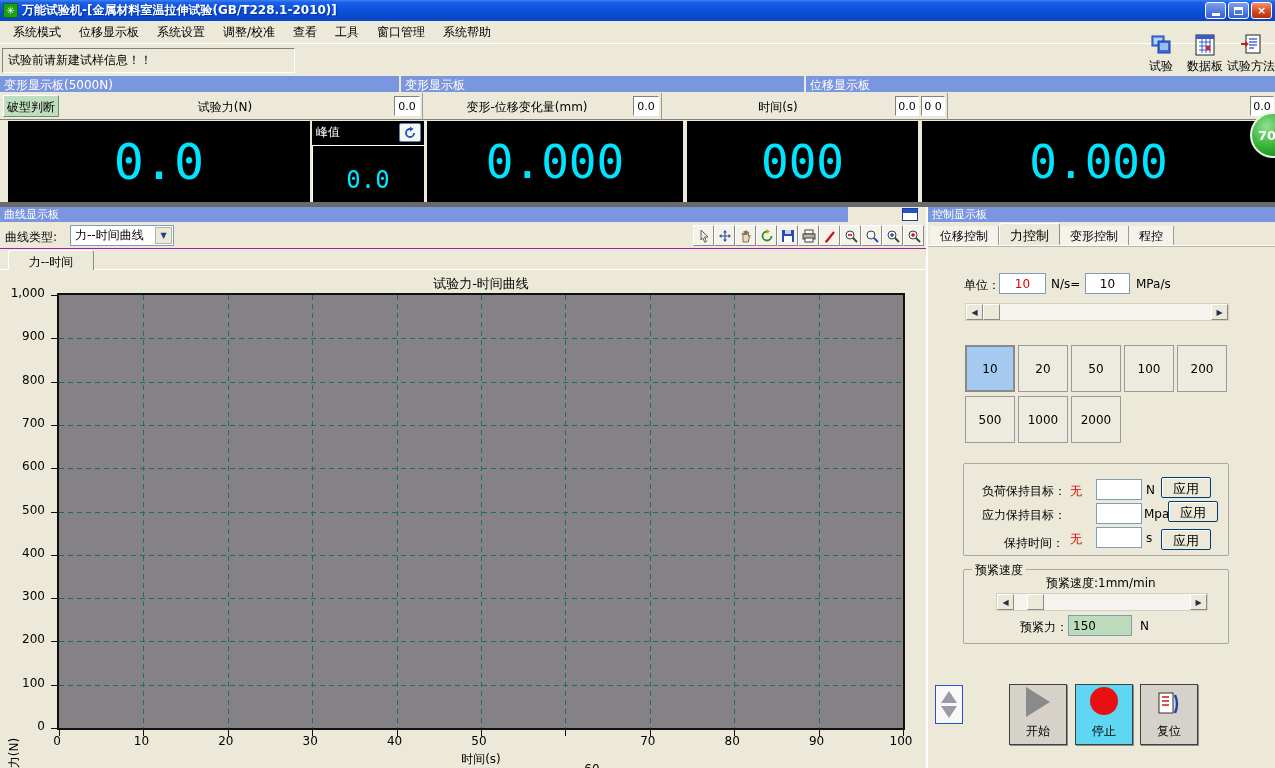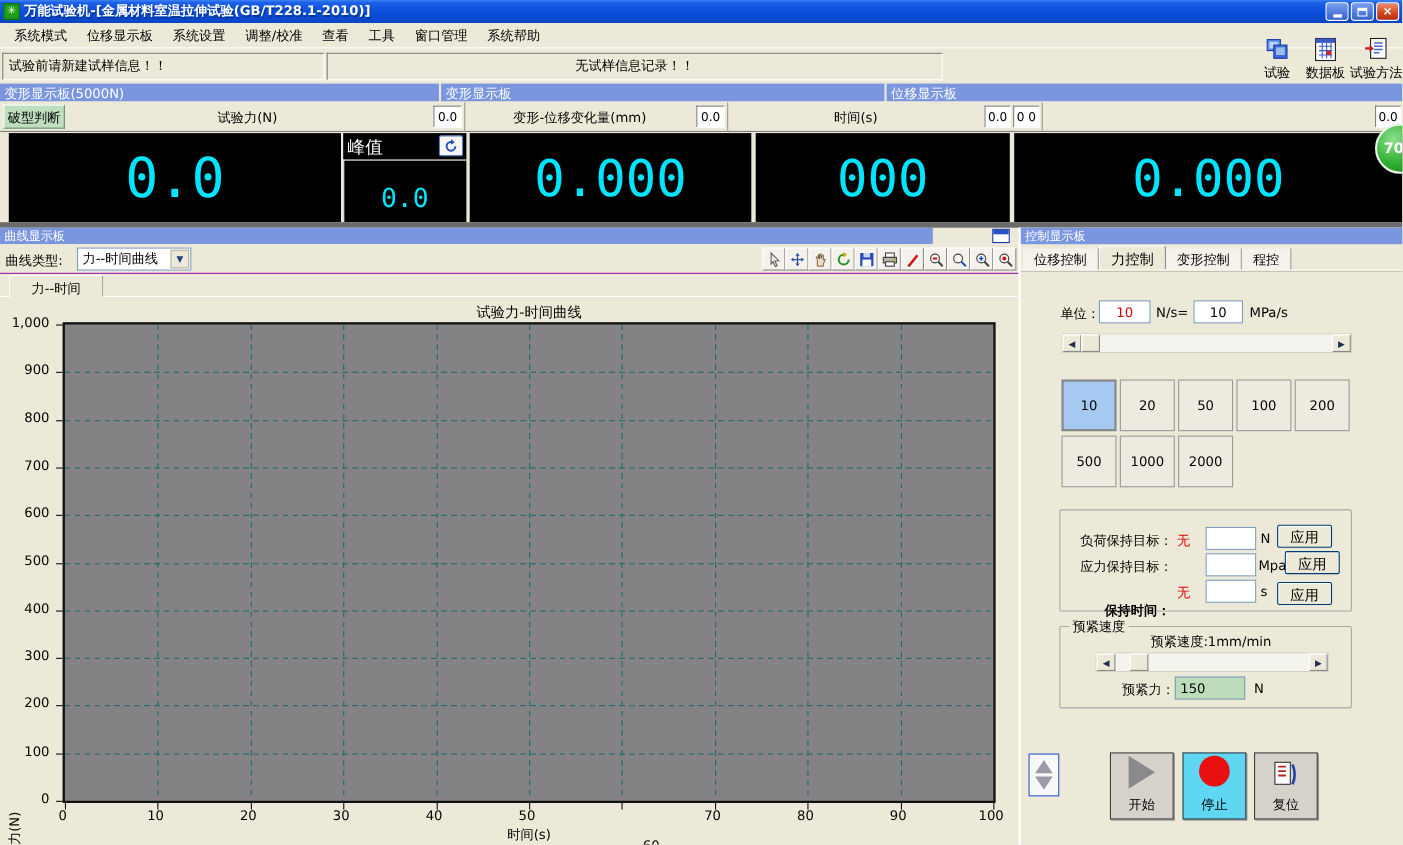--- a/index.html
+++ b/index.html
@@ -51,21 +51,21 @@
     border-color:#808080 #fff #fff #808080; font-size:11px; display:flex; align-items:center; justify-content:center; }
   #break-btn { position:absolute; left:3px; top:2px; width:56px; height:22px; background:#BFDEBF;
     border:1px solid; border-color:#fff #6F8F6F #6F8F6F #fff; text-align:center; padding-top:3px; }
   .vsep { position:absolute; top:0; width:1px; height:27px; background:#9A9A9A; }
 
   
   .display { position:absolute; top:121px; height:81px; background:#000; color:#00E5FF;
     font-family:"DejaVu Sans Mono", monospace; display:flex; align-items:center; justify-content:center; }
   #disp-force { left:8px; width:302px; font-size:50px; }
   #peak-panel { position:absolute; left:312px; top:121px; width:112px; height:81px; background:#000; }
-  #peak-label { position:absolute; left:4px; top:3px; color:#fff; font-size:16px; font-family:"DejaVu Sans",sans-serif; }
+  #peak-label { position:absolute; left:4px; top:3px; color:#fff; font-size:12px; font-family:"DejaVu Sans",sans-serif; }
   #peak-refresh { position:absolute; right:3px; top:2px; width:22px; height:19px; background:#F6F6F2;
     border:1px solid #5A7EBF; border-radius:2px; display:flex; align-items:center; justify-content:center; }
   #peak-value { position:absolute; left:0; right:0; bottom:8px; text-align:center; color:#00E5FF;
     font-family:"DejaVu Sans Mono",monospace; font-size:24px; }
   #peak-sub { position:absolute; left:0; top:24px; right:0; bottom:0; border-left:1px solid #fff; border-top:1px solid #fff; }
   #disp-deform { left:427px; width:256px; font-size:46px; }
   #disp-time { left:687px; width:231px; font-size:46px; }
   #disp-disp { left:922px; width:353px; font-size:46px; }
   #limit-badge { position:absolute; left:1250px; top:112px; width:46px; height:46px; border-radius:50%;
     background:radial-gradient(circle at 35% 30%,#8FE08F,#2FAF2F 55%,#0E7F0E); border:2px solid #E8F8E8;
@@ -181,21 +181,20 @@
     <span class="menu-item">位移显示板</span>
     <span class="menu-item">系统设置</span>
     <span class="menu-item">调整/校准</span>
     <span class="menu-item">查看</span>
     <span class="menu-item">工具</span>
     <span class="menu-item">窗口管理</span>
     <span class="menu-item">系统帮助</span>
   </div>
 
   <div id="info-left" class="info-cell">试验前请新建试样信息！！</div>
-  <div id="info-center" class="info-cell">无试样信息记录！！</div>
 
   <div class="ql-item" style="left:1139px;">
     <svg class="ql-icon" viewBox="0 0 24 24">
       <rect x="3" y="3" width="12" height="10" fill="#5A8FE8" stroke="#1C3CA8"></rect>
       <rect x="5" y="5" width="8" height="6" fill="#BBD4F8"></rect>
       <rect x="9" y="8" width="12" height="12" fill="#3A6AD8" stroke="#1C3CA8"></rect>
       <rect x="11" y="10" width="8" height="7" fill="#9ABCF0"></rect>
     </svg>
     <span class="ql-label">试验</span>
   </div>
@@ -453,21 +452,21 @@
     <span class="ctrl-label red" style="left:142px; top:276px;">无</span>
     <input class="txt-input" style="left: 168px; top: 272px; width: 46px;" value="">
     <span class="unit-txt" style="left:218px; top:276px;">N</span>
     <div class="apply-btn" style="left:233px; top:270px;">应用</div>
 
     <span class="ctrl-label" style="left:54px; top:300px;">应力保持目标：</span>
     <input class="txt-input" style="left: 168px; top: 296px; width: 46px;" value="">
     <span class="unit-txt" style="left:216px; top:300px;">Mpa</span>
     <div class="apply-btn" style="left:240px; top:294px;">应用</div>
 
-    <span class="ctrl-label" style="left:76px; top:340px;font-weight:bold;">保持时间：</span>
+    <span class="ctrl-label" style="left:76px; top:328px;">保持时间：</span>
     <span class="ctrl-label red" style="left:142px; top:324px;">无</span>
     <input class="txt-input" style="left: 168px; top: 320px; width: 46px;" value="">
     <span class="unit-txt" style="left:218px; top:324px;">s</span>
     <div class="apply-btn" style="left:233px; top:322px;">应用</div>
 
     <div class="groupbox" style="left:35px; top:362px; width:266px; height:75px;">
       <span id="preload-legend">预紧速度</span>
     </div>
     <span class="ctrl-label" style="left:118px; top:368px;">预紧速度:1mm/min</span>
     <div class="scrollbar" style="left:68px; top:386px; width:212px;">

